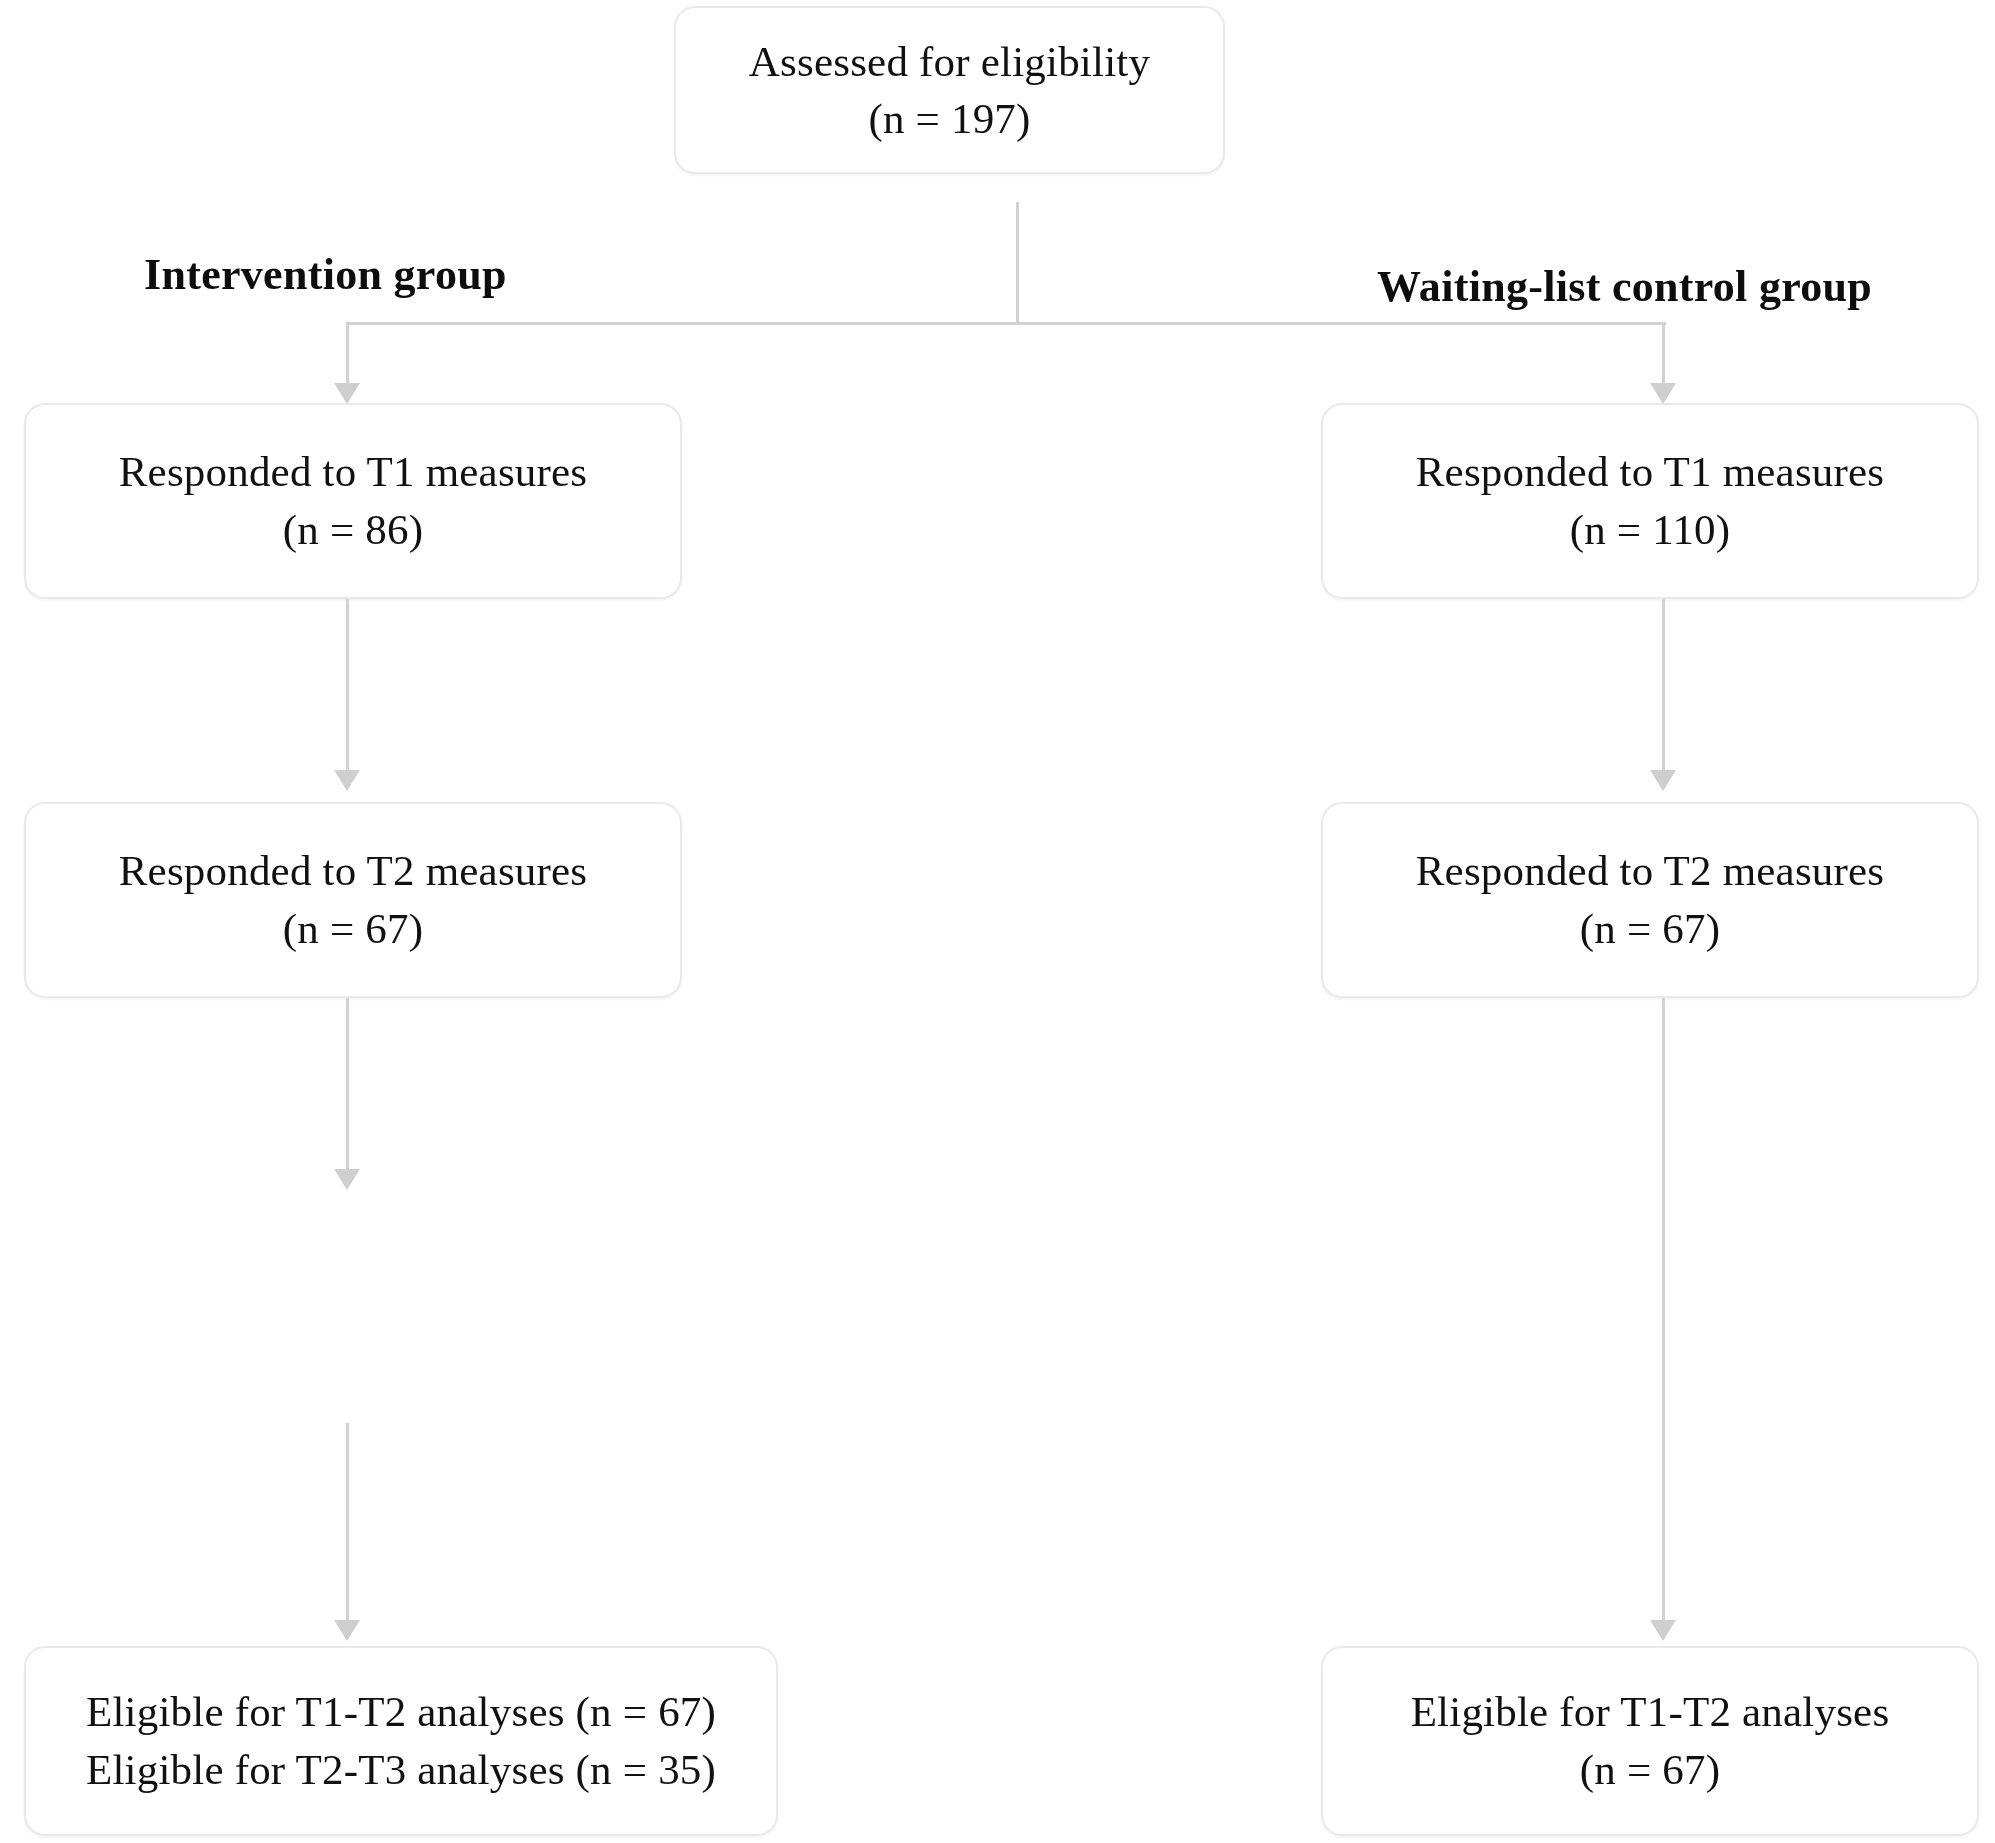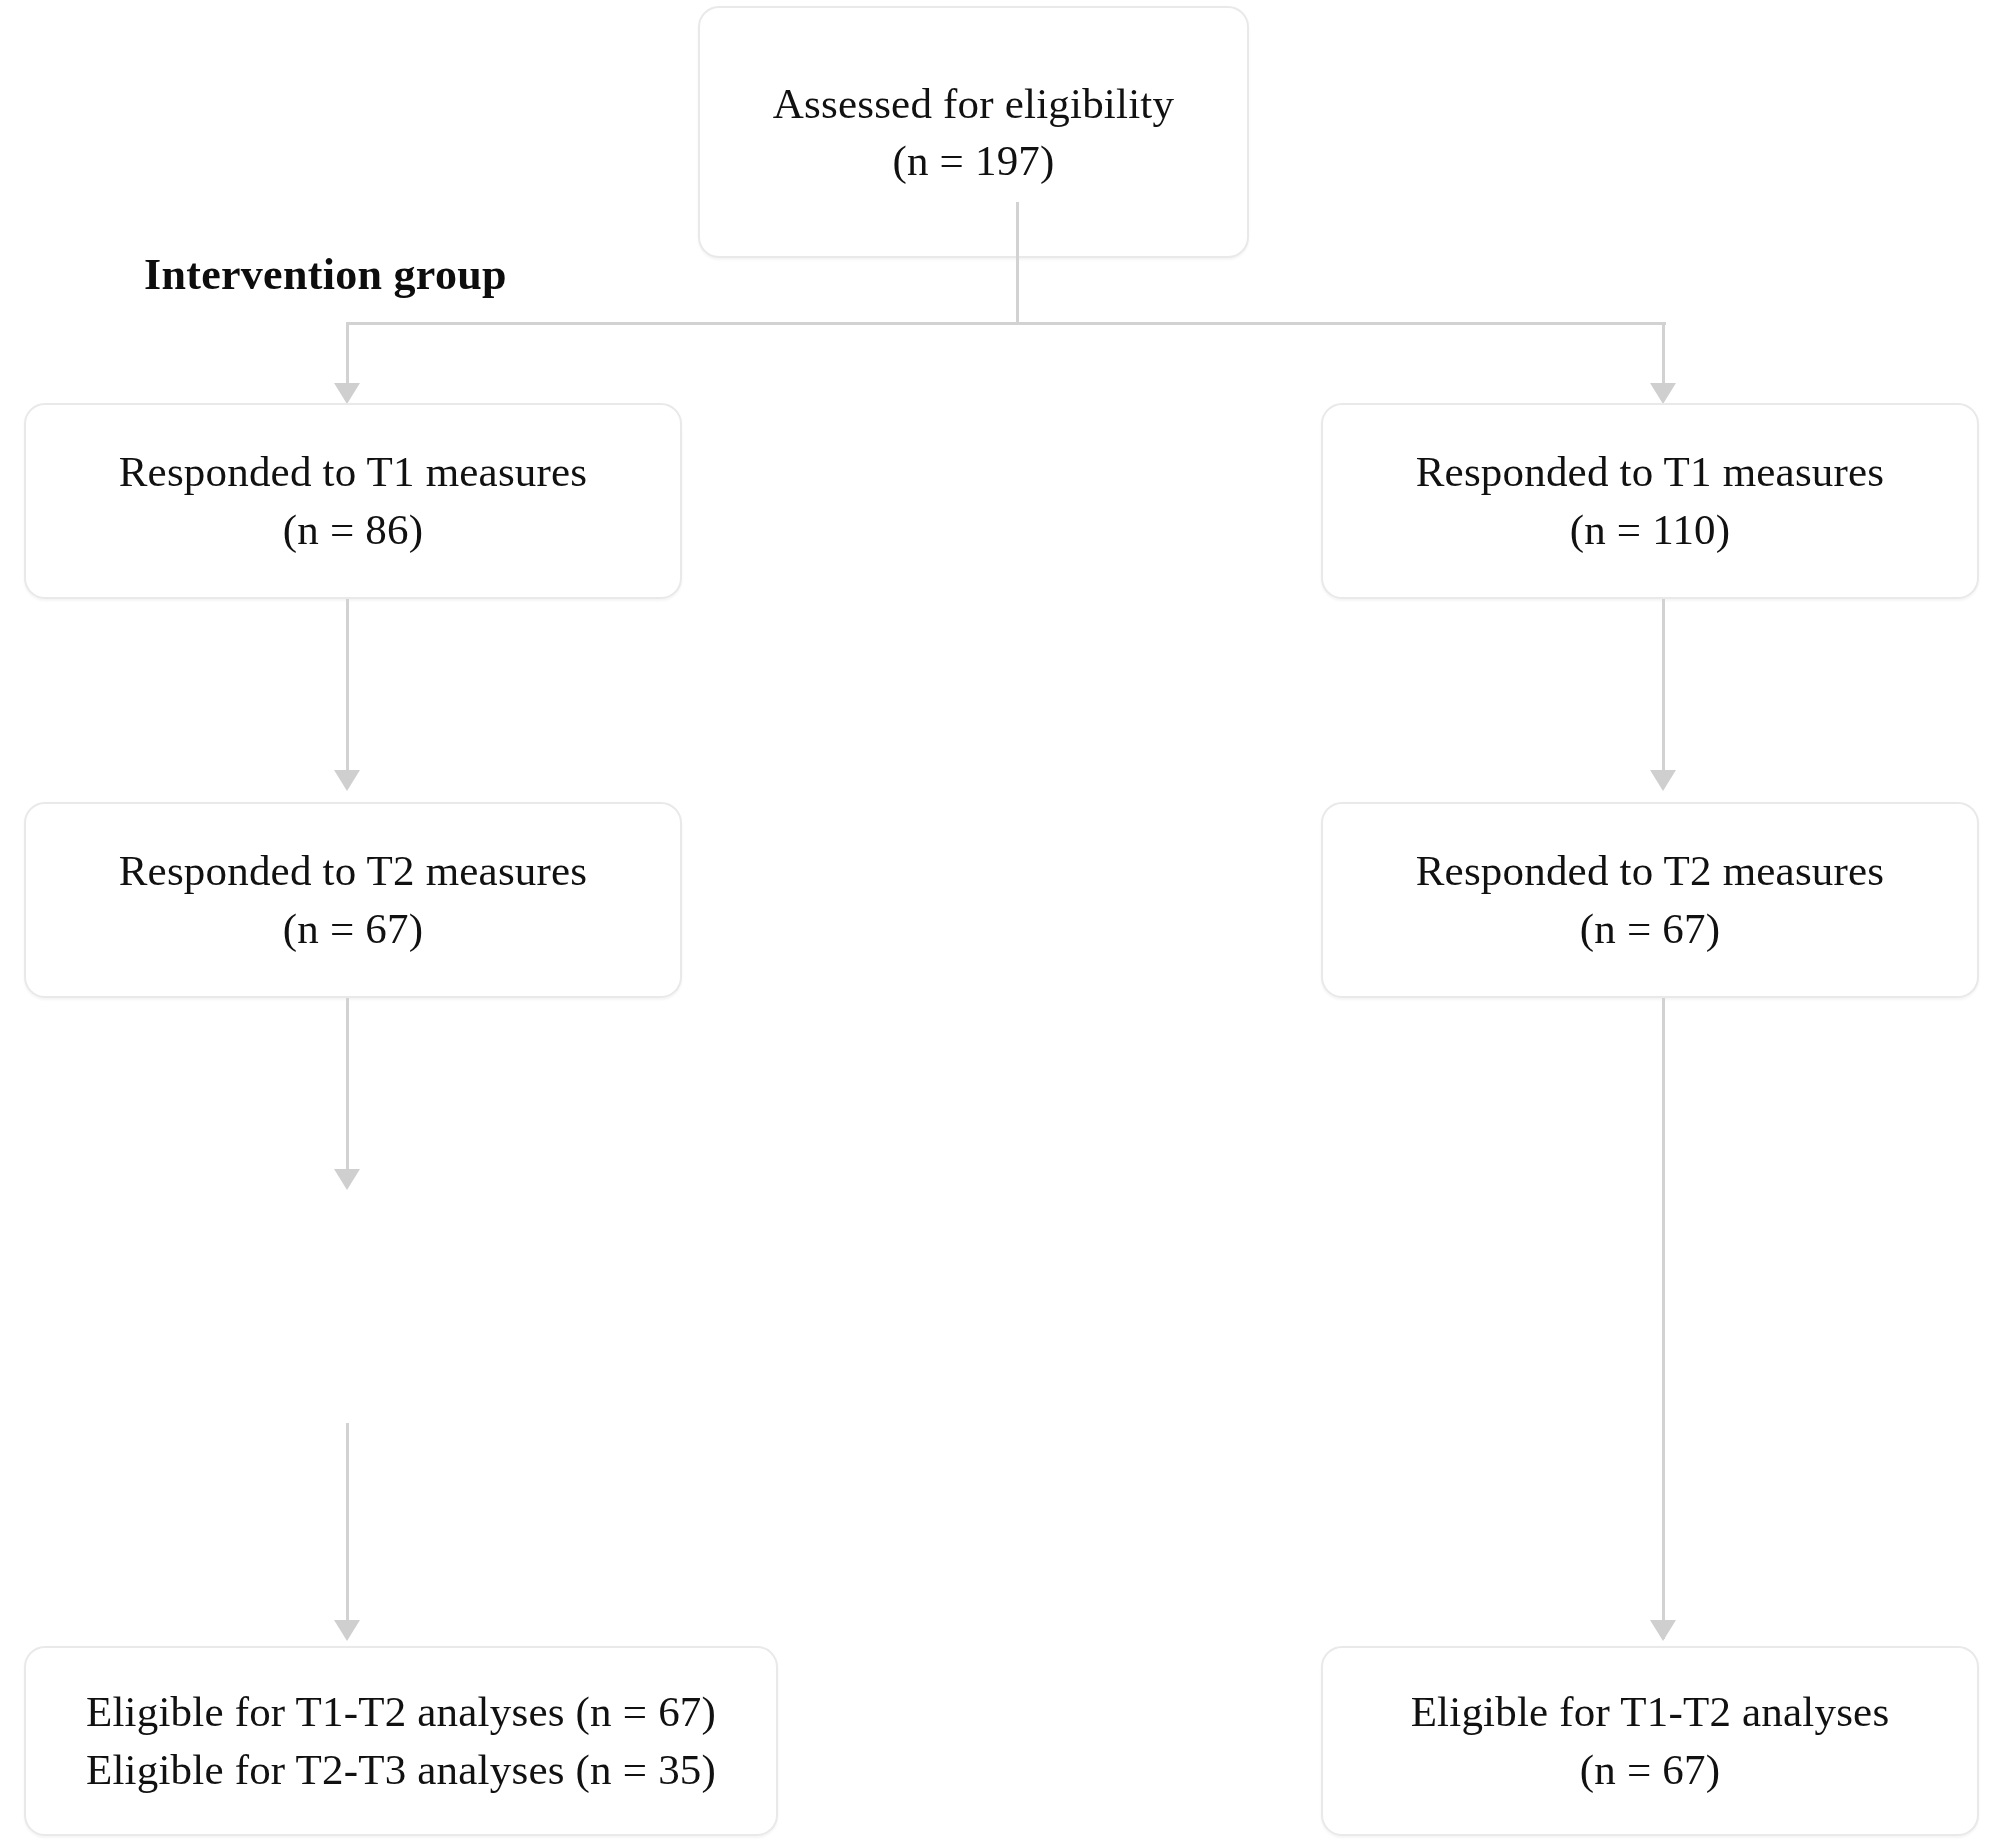--- a/index.html
+++ b/index.html
@@ -62,36 +62,37 @@
     border-left: 13.6px solid transparent;
     border-right: 13.6px solid transparent;
     border-top: 21px solid #cfcfcf;
   }
 </style>
 </head>
 <body>
 
 <div id="canvas">
 
-  <div class="node" style="left:674px; top:6.4px; width:551px; height:252px;margin-left:24px;">
+  <div class="node" style="left:674px; top:6.4px; width:551px; height:168px;">
     <span class="txt">Assessed for eligibility
 (n = 197)</span>
   </div>
 
   <div class="vline" style="left:1016px; top:202px; height:121px;"></div>
 
   <div class="hline" style="left:346px; top:322px; width:1320px;"></div>
 
   <div class="vline" style="left:346px; top:322px; height:72px;"></div>
   <div class="arrow" style="left:334px; top:383px;"></div>
 
   <div class="vline" style="left:1662px; top:322px; height:72px;"></div>
   <div class="arrow" style="left:1650px; top:383px;"></div>
 
   <div class="grp-label" style="left:144px; top:249px;text-align:right;">Intervention group</div>
+  <div class="grp-label" style="left:1377px; top:261px;">Waiting-list control group</div>
 
   <div class="node" style="left:24px; top:403px; width:658px; height:196px;">
     <span class="txt">Responded to T1 measures
 (n = 86)</span>
   </div>
 
   <div class="vline" style="left:346px; top:599px; height:182px;"></div>
   <div class="arrow" style="left:334px; top:770px;"></div>
 
   <div class="node" style="left:24px; top:802px; width:658px; height:196px;">

